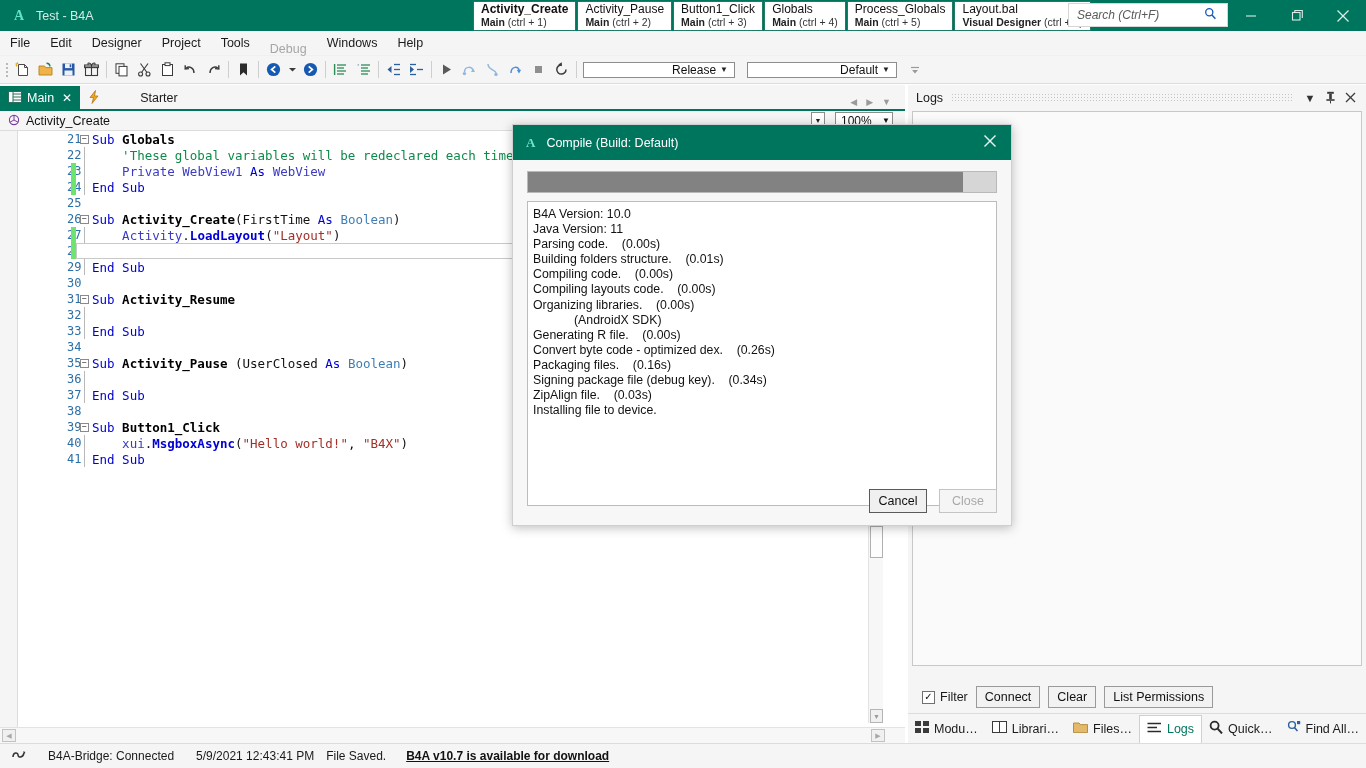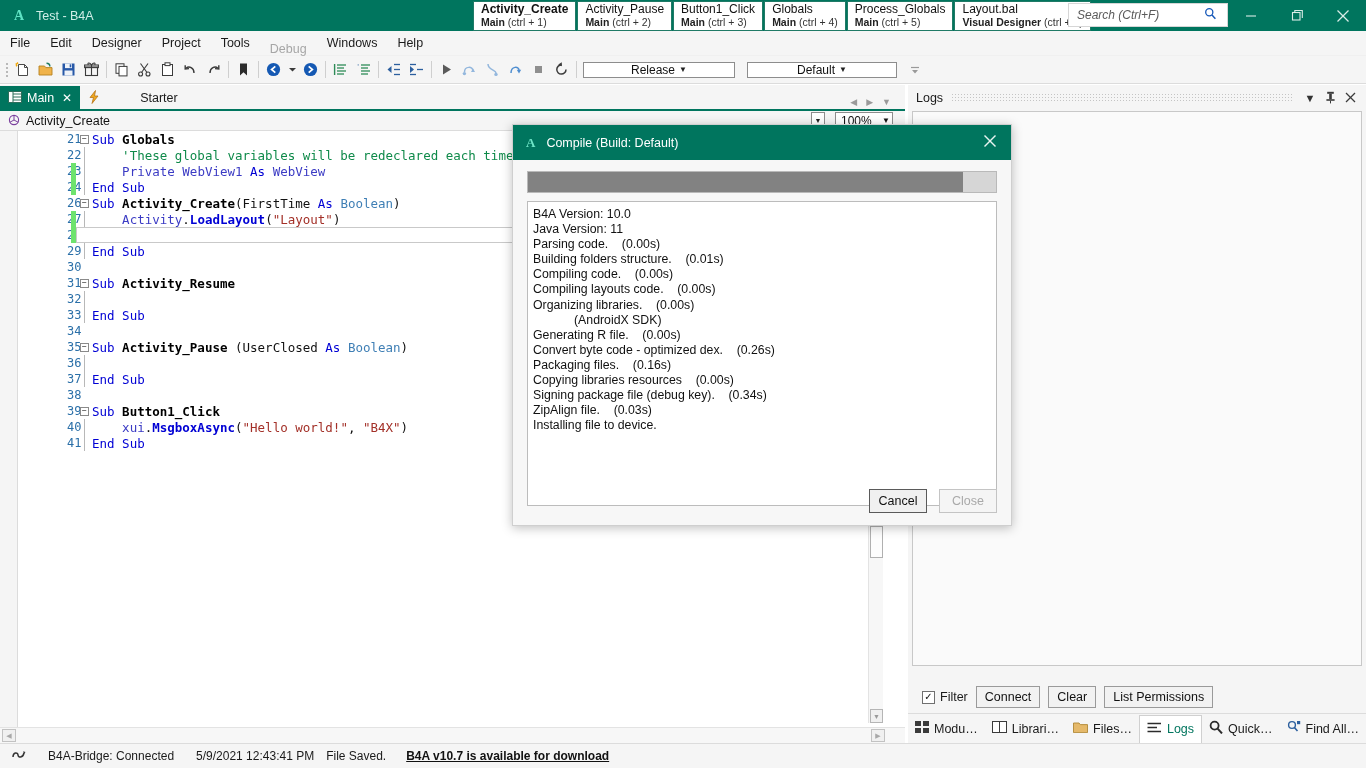--- a/index.html
+++ b/index.html
@@ -95,21 +95,21 @@
   }
   .tbtn {
     width: 23px; height: 22px; display: flex; align-items: center;
     justify-content: center; cursor: pointer; position: relative;
   }
   .tsep { width: 1px; height: 17px; background: #cfcfcf; margin: 0 3px; }
   .tbtn svg { display: block; }
 
   .combo {
     height: 16px; border: 1px solid #8d8d8d; background: #fff;
-    display: flex; align-items: center; justify-content: center;
+    display: flex; align-items: center; justify-content: flex-end;
     padding: 0 2px 0 6px; font-size: 12px; cursor: pointer; color: #111;
   }
   .combo .cb-arrow { font-size: 8px; color: #222; padding: 0 4px; }
 
   
   .edtabs {
     position: absolute; left: 0; top: 85px; width: 905px; height: 25px;
     background: #f5f5f5; display: flex; align-items: flex-end;
   }
   .edtab {
@@ -653,20 +653,21 @@
     </div>
   </div>
 
   <div class="codearea">
     <div class="leftmargin"></div>
     <div class="codescroll" id="codelines">
         <div class="cline"><span class="lnum">21</span><span class="chg"></span><span class="fold"><span class="foldbox">−</span></span><span class="ctext"><span class="k">Sub </span><span class="nm">Globals</span></span></div>
         <div class="cline"><span class="lnum">22</span><span class="chg"></span><span class="fold"><i style="display:block;width:1px;height:16px;background:#b8b8b8"></i></span><span class="ctext"><span class="cm">    'These global variables will be redeclared each time the</span></span></div>
         <div class="cline"><span class="lnum">23</span><span class="chg green"></span><span class="fold"><i style="display:block;width:1px;height:16px;background:#b8b8b8"></i></span><span class="ctext"><span class="pl">    </span><span class="id">Private </span><span class="id">WebView1 </span><span class="k">As </span><span class="id">WebView</span></span></div>
         <div class="cline"><span class="lnum">24</span><span class="chg green"></span><span class="fold"><i style="display:block;width:1px;height:16px;background:#b8b8b8"></i></span><span class="ctext"><span class="k">End Sub</span></span></div>
+        <div class="cline"><span class="lnum">25</span><span class="chg"></span><span class="fold"></span><span class="ctext"></span></div>
         <div class="cline"><span class="lnum">26</span><span class="chg"></span><span class="fold"><span class="foldbox">−</span></span><span class="ctext"><span class="k">Sub </span><span class="nm">Activity_Create</span><span class="pl">(</span><span class="pl">FirstTime </span><span class="k">As </span><span class="ty">Boolean</span><span class="pl">)</span></span></div>
         <div class="cline"><span class="lnum">27</span><span class="chg green"></span><span class="fold"><i style="display:block;width:1px;height:16px;background:#b8b8b8"></i></span><span class="ctext"><span class="pl">    </span><span class="id">Activity</span><span class="pl">.</span><span class="kb">LoadLayout</span><span class="pl">(</span><span class="st">"Layout"</span><span class="pl">)</span></span></div>
         <div class="cline" style="position: relative;"><span class="hiliterow" style="left: 57px; top: 0px; right: 2px; border: 1px solid rgb(201, 201, 201); pointer-events: none;"></span><span class="lnum">28</span><span class="chg green"></span><span class="fold"><i style="display:block;width:1px;height:16px;background:#b8b8b8"></i></span><span class="ctext"><span class="pl">    </span><span class="id">WebView1</span><span class="pl">.</span><span class="kb">LoadUrl</span><span class="pl">(</span><span class="st">"http://www.google.nl"</span><span class="pl">)</span></span></div>
         <div class="cline"><span class="lnum">29</span><span class="chg"></span><span class="fold"><i style="display:block;width:1px;height:16px;background:#b8b8b8"></i></span><span class="ctext"><span class="k">End Sub</span></span></div>
         <div class="cline"><span class="lnum">30</span><span class="chg"></span><span class="fold"></span><span class="ctext"></span></div>
         <div class="cline"><span class="lnum">31</span><span class="chg"></span><span class="fold"><span class="foldbox">−</span></span><span class="ctext"><span class="k">Sub </span><span class="nm">Activity_Resume</span></span></div>
         <div class="cline"><span class="lnum">32</span><span class="chg"></span><span class="fold"><i style="display:block;width:1px;height:16px;background:#b8b8b8"></i></span><span class="ctext"></span></div>
         <div class="cline"><span class="lnum">33</span><span class="chg"></span><span class="fold"><i style="display:block;width:1px;height:16px;background:#b8b8b8"></i></span><span class="ctext"><span class="k">End Sub</span></span></div>
         <div class="cline"><span class="lnum">34</span><span class="chg"></span><span class="fold"></span><span class="ctext"></span></div>
         <div class="cline"><span class="lnum">35</span><span class="chg"></span><span class="fold"><span class="foldbox">−</span></span><span class="ctext"><span class="k">Sub </span><span class="nm">Activity_Pause </span><span class="pl">(</span><span class="pl">UserClosed </span><span class="k">As </span><span class="ty">Boolean</span><span class="pl">)</span></span></div>
@@ -806,21 +807,20 @@
         <div class="logline">Java Version: 11</div>
         <div class="logline">Parsing code.    (0.00s)</div>
         <div class="logline">Building folders structure.    (0.01s)</div>
         <div class="logline">Compiling code.    (0.00s)</div>
         <div class="logline">Compiling layouts code.    (0.00s)</div>
         <div class="logline">Organizing libraries.    (0.00s)</div>
         <div class="logline">            (AndroidX SDK)</div>
         <div class="logline">Generating R file.    (0.00s)</div>
         <div class="logline">Convert byte code - optimized dex.    (0.26s)</div>
         <div class="logline">Packaging files.    (0.16s)</div>
-        <div class="logline">Copying libraries resources    (0.00s)</div>
         <div class="logline">Signing package file (debug key).    (0.34s)</div>
         <div class="logline">ZipAlign file.    (0.03s)</div>
         <div class="logline">Installing file to device.</div>
       </div>
 
     <div class="dlg-btns">
       <div class="dbtn primary">Cancel</div>
       <div class="dbtn disabled">Close</div>
     </div>
   </div>

